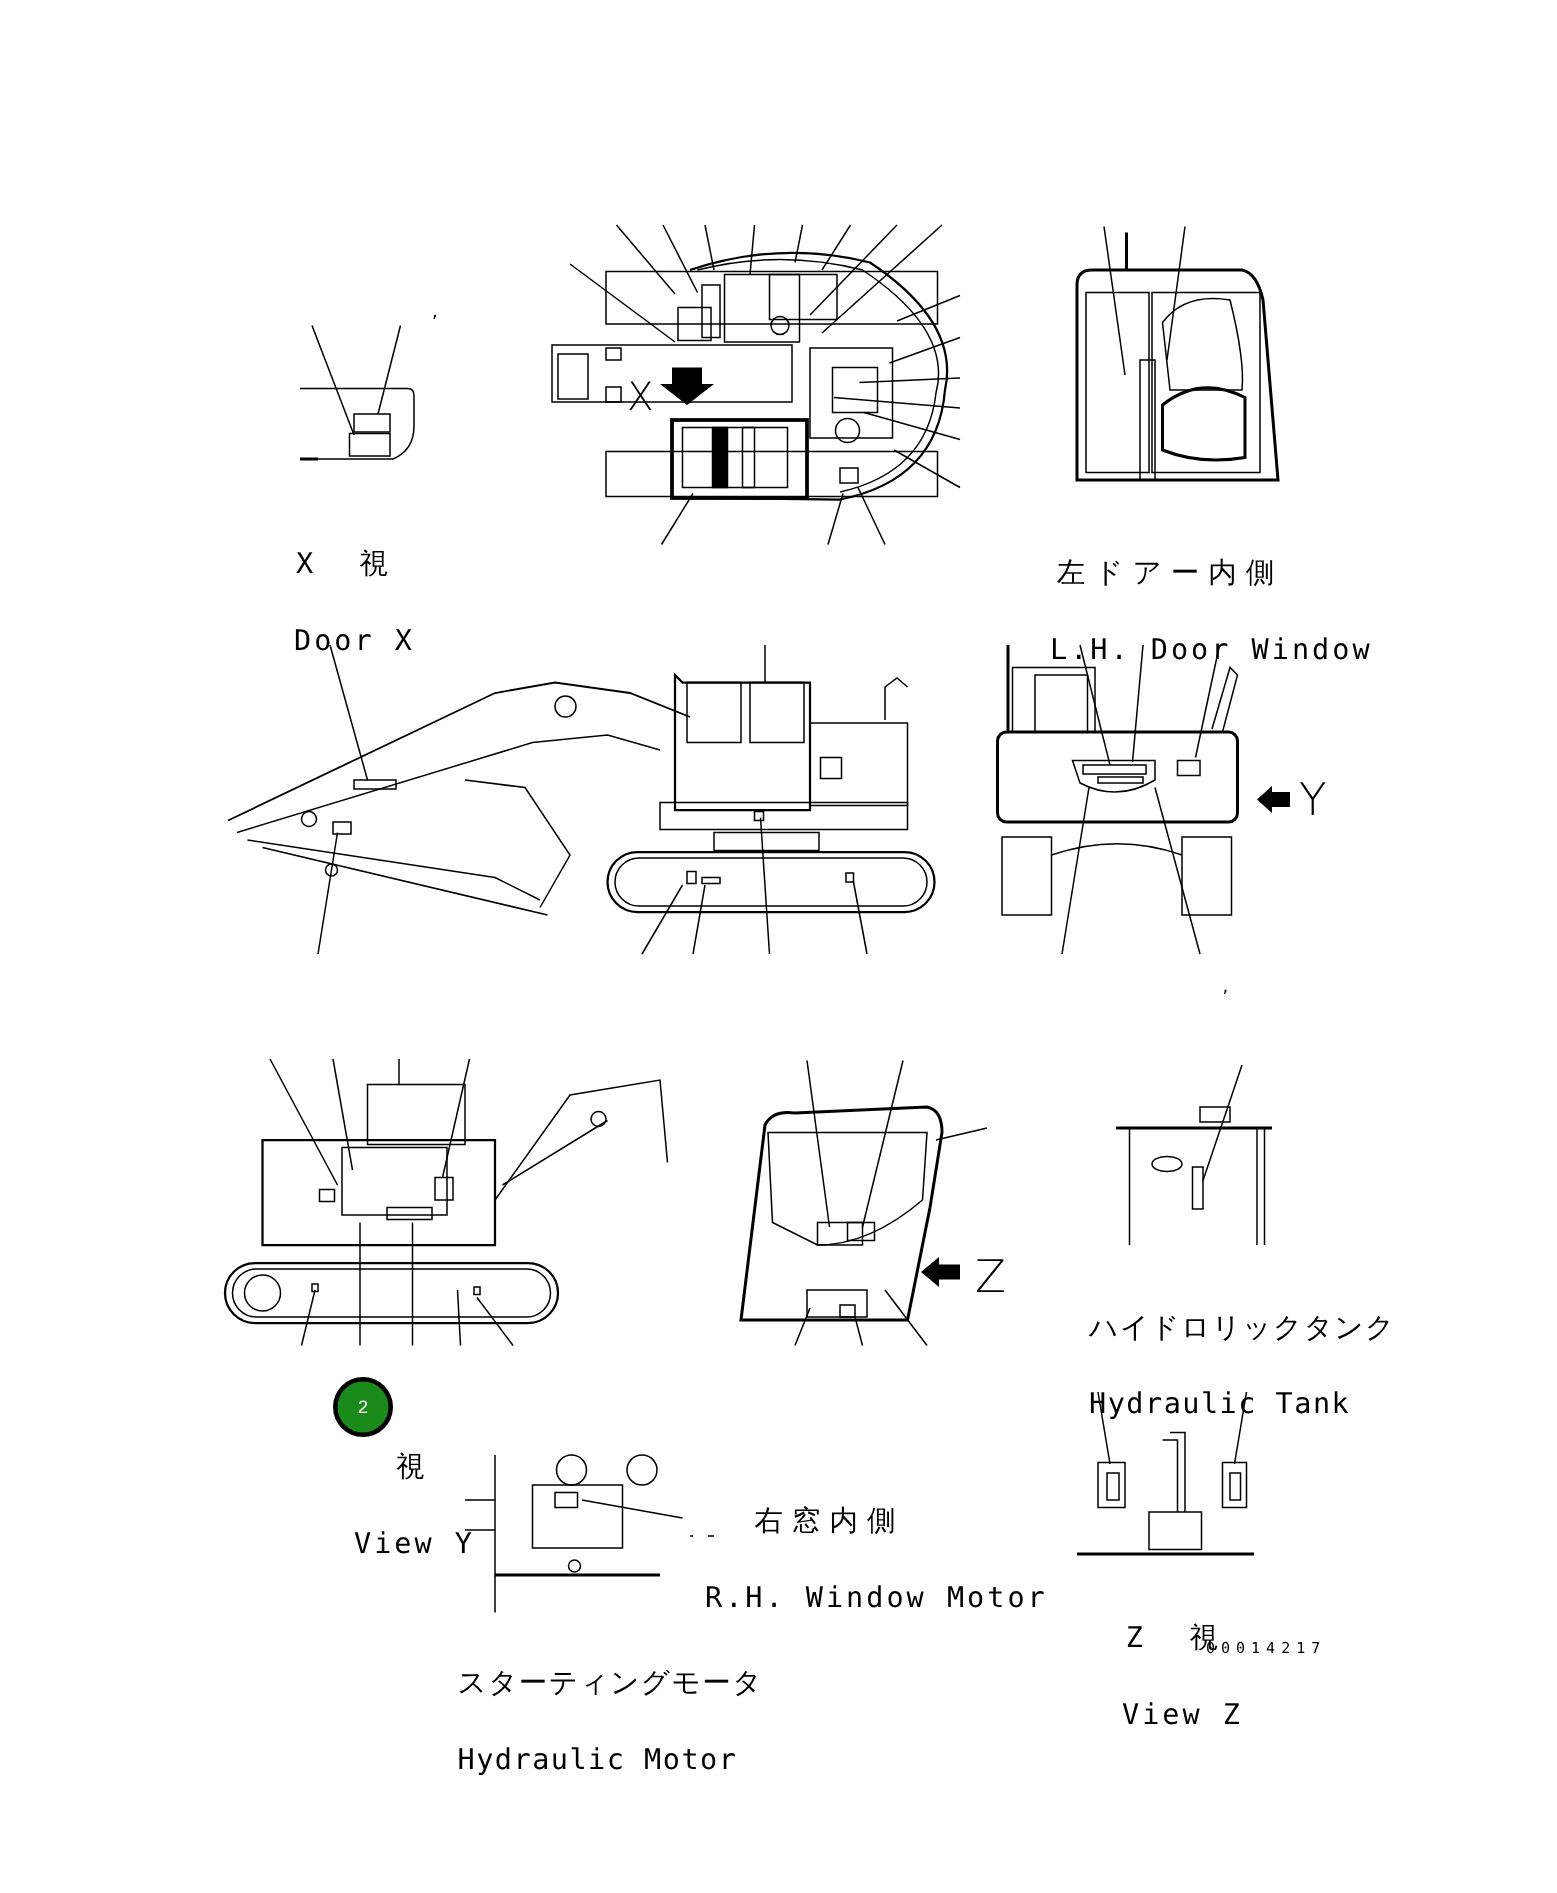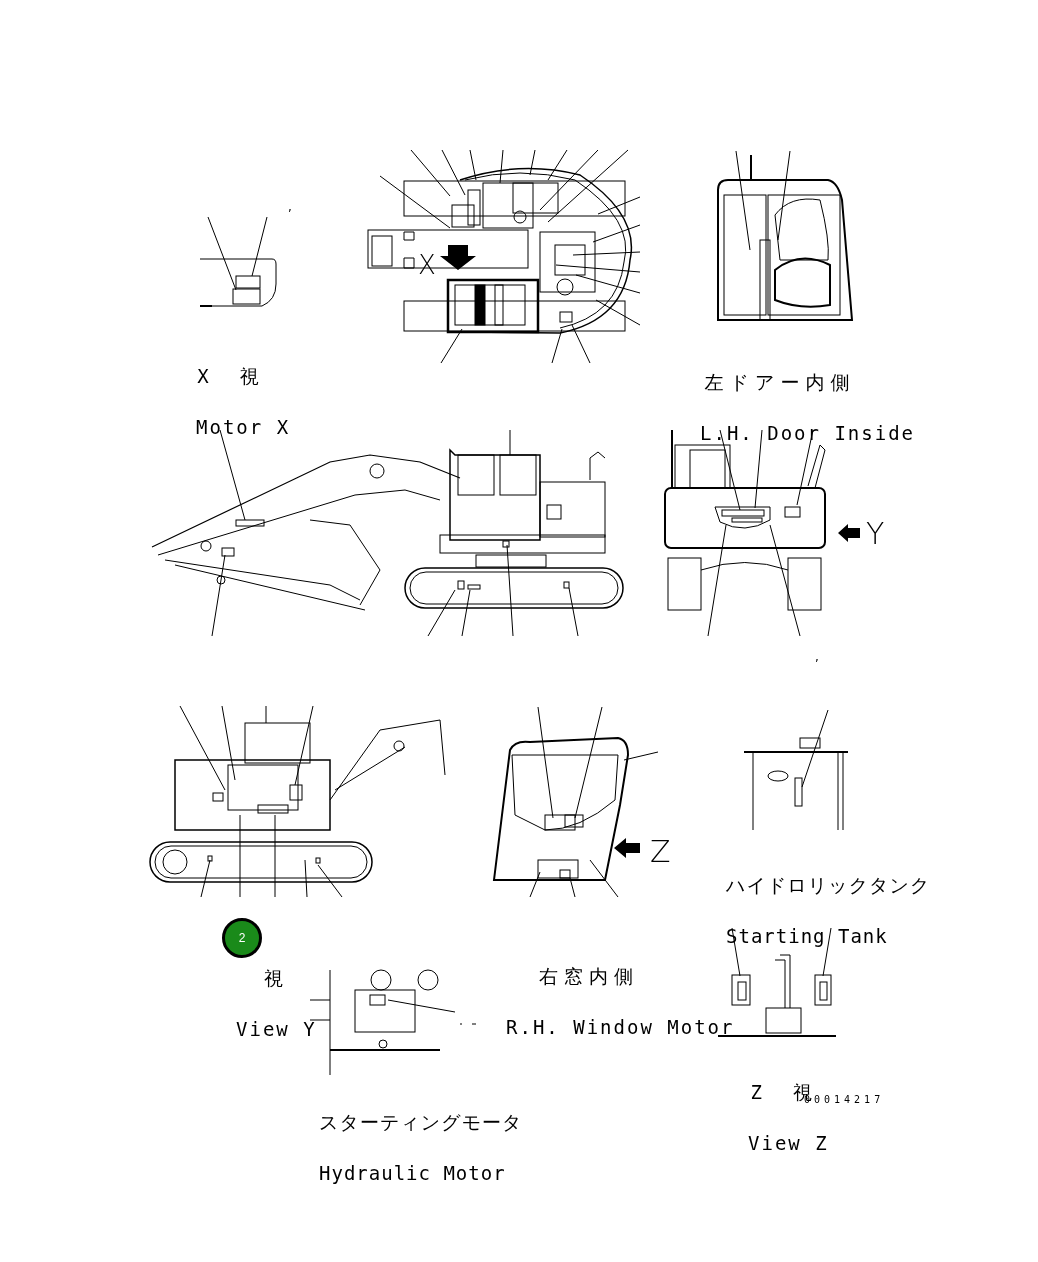--- a/index.html
+++ b/index.html
@@ -214,56 +214,56 @@
     <rect x="820" y="982" width="7" height="18"></rect>
     <rect x="766" y="1008" width="35" height="25"></rect>
     <path d="M775 960 H785 V1008 M780 955 H790 V1008"></path>
     <line x1="732" y1="928" x2="740" y2="976"></line>
     <line x1="831" y1="928" x2="823" y2="976"></line>
   </g>
 </svg>
 
 <div class="label" style="left:196px; top:334px; width:70px;">
   <span class="jp">X　視</span>
-  <span class="en">Motor X</span>
+  <span class="en">Door X</span>
 </div>
 
 <div class="comma" style="left:288px; top:200px;">,</div>
 
 <div class="arrow-letter" style="left:418px; top:250px; font-size:26px;">X</div>
 
 <div class="label" style="left:700px; top:340px; width:160px;">
   <span class="jp">左ドアー内側</span>
-  <span class="en">L.H. Door Inside</span>
+  <span class="en">L.H. Door Window</span>
 </div>
 
 <div class="arrow-letter" style="left:866px; top:516px;">Y</div>
 <div class="comma" style="left:815px; top:650px;">,</div>
 
 <div class="badge" style="left:222px; top:918px; background:#1a8a1a;">
   <span>2</span>
 </div>
 <div class="label" style="left:236px; top:936px; width:60px;">
   <span class="jp" style="padding-left:28px; text-align:left;">視</span>
   <span class="en">View Y</span>
 </div>
 
 <div class="arrow-letter" style="left:650px; top:834px;">Z</div>
 
-<div class="label" style="left:470px; top:934px; width:166px;margin-left:36px;">
+<div class="label" style="left:470px; top:972px; width:166px;">
   <span class="jp">右窓内側</span>
   <span class="en">R.H. Window Motor</span>
 </div>
 
 <div class="label" style="left:726px; top:843px; width:140px; letter-spacing:1px;">
   <span class="jp" style="letter-spacing:1px;">ハイドロリックタンク</span>
-  <span class="en">Starting Tank</span>
-</div>
-
-<div class="label" style="left:319px; top:1080px; width:140px; letter-spacing:1px;">
+  <span class="en">Hydraulic Tank</span>
+</div>
+
+<div class="label" style="left:305px; top:1080px; width:140px; letter-spacing:1px;">
   <span class="jp" style="letter-spacing:1px;">スターティングモータ</span>
   <span class="en">Hydraulic Motor</span>
 </div>
 
 <div class="label" style="left:748px; top:1050px; width:70px;text-align:right;">
   <span class="jp">Z　視</span>
   <span class="en">View Z</span>
 </div>
 
 <div class="docnum" style="left:804px; top:1094px;">00014217</div>

